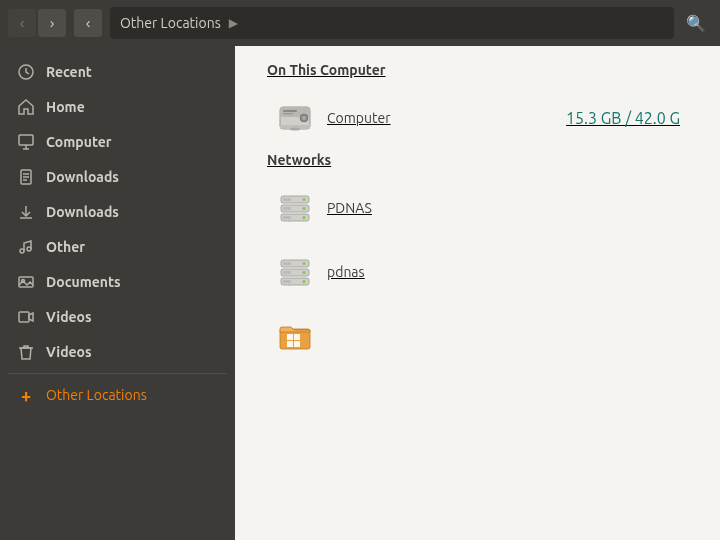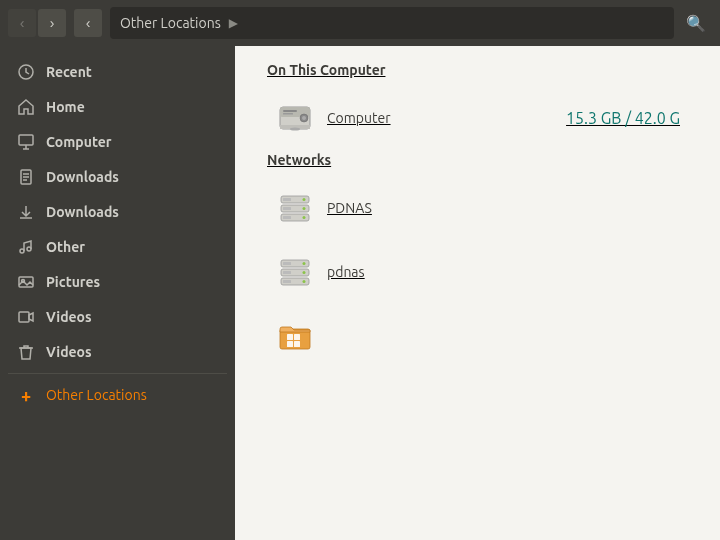--- a/index.html
+++ b/index.html
@@ -257,21 +257,21 @@
     </div>
 
     <div class="sidebar-item">
       <span class="sidebar-icon">
         <svg width="16" height="16" viewBox="0 0 16 16" fill="none" stroke="currentColor" stroke-width="1.5">
             <rect x="1" y="3" width="14" height="10" rx="1"></rect>
             <circle cx="5" cy="7" r="1.5"></circle>
             <path d="M1 11 L5 7 L9 11 L12 8 L15 11"></path>
           </svg>
       </span>
-      <span class="sidebar-label">Pictures</span>
+      <span class="sidebar-label">Documents</span>
     </div>
 
     <div class="sidebar-item">
       <span class="sidebar-icon">
         <svg width="16" height="16" viewBox="0 0 16 16" fill="none" stroke="currentColor" stroke-width="1.5">
             <rect x="1" y="3" width="10" height="10" rx="1"></rect>
             <path d="M11 6 L15 4 L15 12 L11 10 Z"></path>
           </svg>
       </span>
       <span class="sidebar-label">Videos</span>

